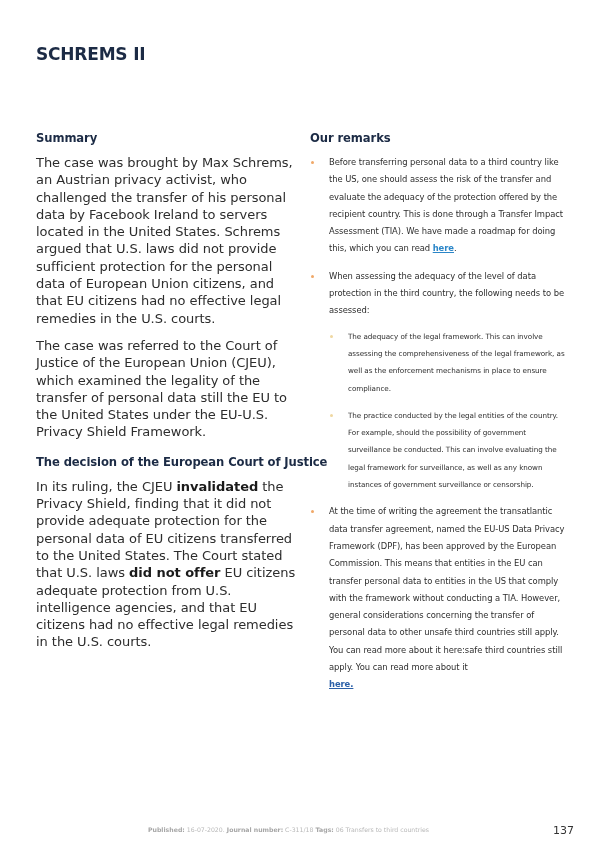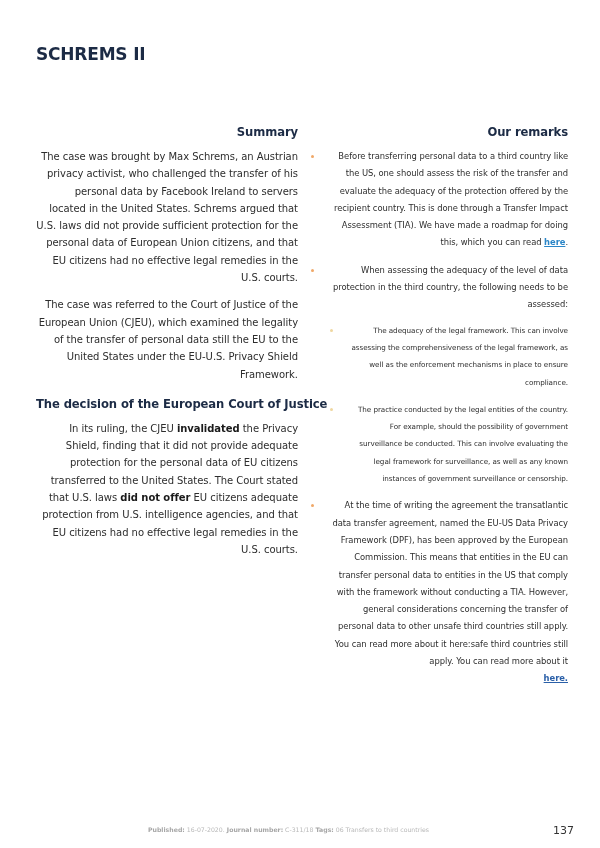--- a/index.html
+++ b/index.html
@@ -18,36 +18,35 @@
       position: absolute;
       left: 36px;
       top: 44px;
       font-size: 17px;
       font-weight: bold;
       color: #1c2b45;
       letter-spacing: -0.2px;
     }
     .col {
       position: absolute;
-      top: 125px;
-      text-align: right;
+      top: 131px;
     }
     .col-left { left: 36px; width: 262px; }
     .col-right { left: 310px; width: 258px; }
 
     .section-heading {
       font-size: 11.6px;
       font-weight: bold;
       color: #1c2b45;
       margin-bottom: 9px;
       letter-spacing: -0.1px;
       white-space: nowrap;
     }
     .para {
-      font-size: 10px;
+      font-size: 13px;
       line-height: 17.3px;
       color: #2d2d2d;
       margin-bottom: 10px;
       letter-spacing: -0.05px;
     }
     .para b { font-weight: bold; color: #1a1a1a; }
 
     .heading-decision { margin-top: 14px; }
 
     .bullet {

